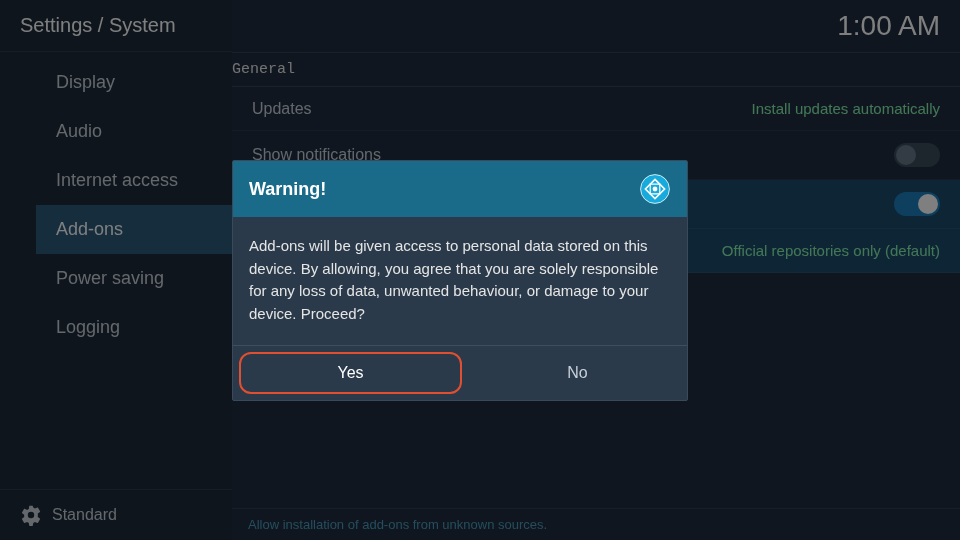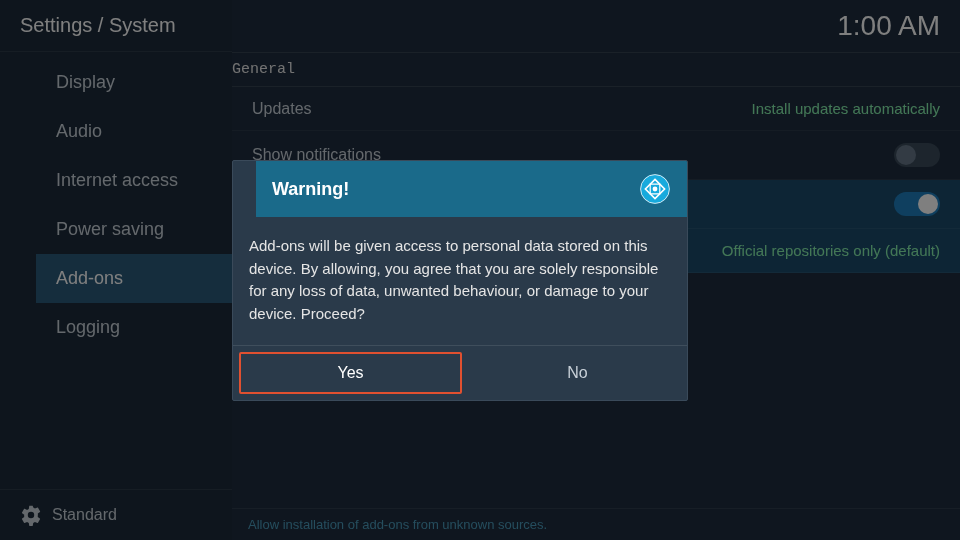--- a/index.html
+++ b/index.html
@@ -190,21 +190,20 @@
       border-radius: 2px;
       overflow: hidden;
     }
 
     .dialog-header {
       background: #1a6a8a;
       padding: 12px 16px;
       display: flex;
       align-items: center;
       justify-content: space-between;
-      margin-left: 23px;
     }
 
     .dialog-title {
       font-size: 18px;
       font-weight: 600;
       color: #ffffff;
     }
 
     .kodi-logo {
       width: 32px;
@@ -231,21 +230,21 @@
       cursor: pointer;
       border: none;
       background: transparent;
       color: #c8d0d8;
     }
 
     .dialog-btn.yes {
       border: 2px solid #e05030;
       color: #ffffff;
       margin: 6px;
-      border-radius: 2px;
+      border-radius: 12px;
       padding: 10px 0;
     }
 
     .dialog-btn.no {
       color: #c8d0d8;
     }
 
     .footer-hint {
       padding: 8px 16px;
       font-size: 13px;
@@ -255,22 +254,22 @@
   </style>
 </head>
 <body>
 
 <div id="sidebar">
   <div id="app-title">Settings / System</div>
   <div class="nav-items">
     <div class="nav-item">Display</div>
     <div class="nav-item">Audio</div>
     <div class="nav-item">Internet access</div>
+    <div class="nav-item active">Add-ons</div>
     <div class="nav-item">Power saving</div>
-    <div class="nav-item active">Add-ons</div>
     <div class="nav-item">Logging</div>
   </div>
   <div class="sidebar-footer">
     <svg class="gear-icon" viewBox="0 0 24 24" fill="#c8d0d8">
       <path d="M12 15.5A3.5 3.5 0 0 1 8.5 12 3.5 3.5 0 0 1 12 8.5a3.5 3.5 0 0 1 3.5 3.5 3.5 3.5 0 0 1-3.5 3.5m7.43-2.92c.04-.34.07-.68.07-1.08s-.03-.73-.07-1.08l2.32-1.81c.21-.16.27-.45.13-.68l-2.2-3.81c-.13-.23-.42-.31-.65-.23l-2.73 1.1c-.57-.44-1.17-.81-1.84-1.08L14 2.42C13.96 2.18 13.74 2 13.5 2h-3c-.25 0-.46.18-.49.42l-.41 2.91c-.67.27-1.28.64-1.84 1.08l-2.73-1.1c-.23-.09-.52 0-.65.23L2.18 9.35c-.14.23-.08.52.13.68l2.32 1.81C4.57 12.27 4.5 12.61 4.5 13s.07.73.13 1.08L2.31 15.9c-.21.16-.27.45-.13.68l2.2 3.81c.13.23.42.31.65.23l2.73-1.1c.57.44 1.17.81 1.84 1.08l.41 2.91c.03.24.24.42.49.42h3c.25 0 .46-.18.49-.42l.41-2.91c.67-.27 1.28-.64 1.84-1.08l2.73 1.1c.23.09.52 0 .65-.23l2.2-3.81c.14-.23.08-.52-.13-.68l-2.32-1.81z"></path>
     </svg>
     <span class="sidebar-footer-label">Standard</span>
   </div>
 </div>
 

